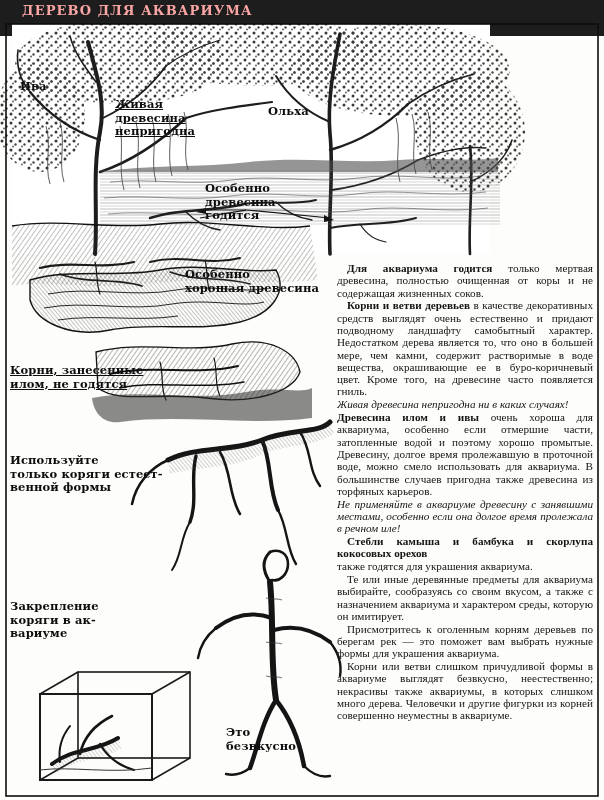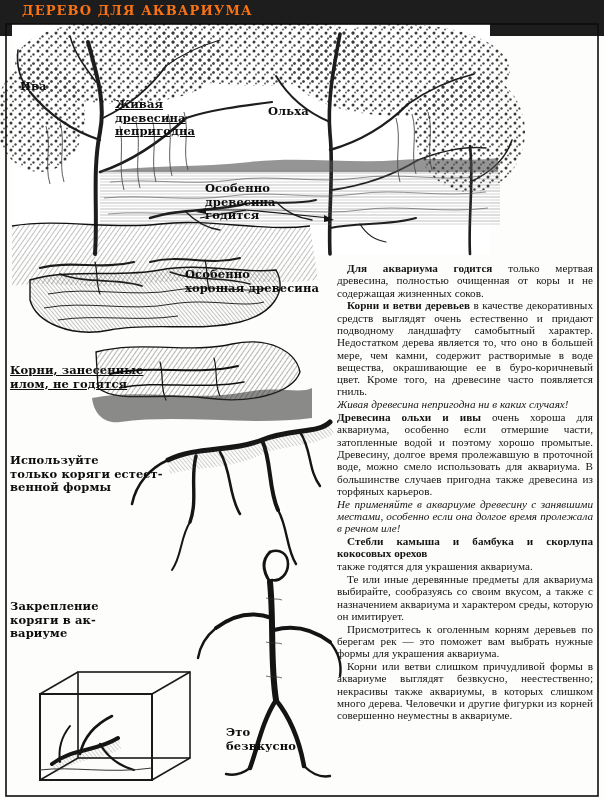--- a/index.html
+++ b/index.html
@@ -16,21 +16,21 @@
     font-family: "Liberation Serif", serif;
     color: #1a1a1a;
   }
   
   .header {
     position: absolute;
     left: 0; top: 0;
     width: 604px;
     height: 36px;
     background: #1d1d1d;
-    color: #f97316;
+    color: #fca5a5;
   }
   .header-title {
     position: absolute;
     left: 22px;
     top: 3px;
     font-family: "DejaVu Serif", serif;
     font-weight: bold;
     font-size: 13px;
     letter-spacing: 1.1px;
     white-space: nowrap;
@@ -313,21 +313,21 @@
 безвкусно</div>
 
   <div class="article">
 
     <p><span class="bold-lead">Для аквариума годится</span><span> только мертвая древесина, полностью очищенная от коры и не содержащая жизненных соков.</span></p>
 
     <p><span class="bold-lead">Корни и ветви деревьев</span><span> в качестве декоративных средств выглядят очень естественно и придают подводному ландшафту самобытный характер. Недостатком дерева является то, что оно в большей мере, чем камни, содержит растворимые в воде вещества, окрашивающие ее в буро-коричневый цвет. Кроме того, на древесине часто появляется гниль.</span></p>
 
     <p class="ital-block">Живая древесина непригодна ни в каких случаях!</p>
 
-    <p class="nohang"><span class="bold-lead">Древесина ольхи и ивы</span><span> очень хороша для аквариума, особенно если отмершие части, затопленные водой и поэтому хорошо промытые. Древесину, долгое время пролежавшую в проточной воде, можно смело использовать для аквариума. В большинстве случаев пригодна также древесина из торфяных карьеров.</span></p>
+    <p class="nohang"><span class="bold-lead">Древесина илом и ивы</span><span> очень хороша для аквариума, особенно если отмершие части, затопленные водой и поэтому хорошо промытые. Древесину, долгое время пролежавшую в проточной воде, можно смело использовать для аквариума. В большинстве случаев пригодна также древесина из торфяных карьеров.</span></p>
 
     <p class="ital-block">Не применяйте в аквариуме древесину с занявшими местами, особенно если она долгое время пролежала в речном иле!</p>
 
     <p class="bold-block">Стебли камыша и бамбука и скорлупа кокосовых орехов</p>
 
     <p class="nohang">также годятся для украшения аквариума.</p>
 
     <p>Те или иные деревянные предметы для аквариума выбирайте, сообразуясь со своим вкусом, а также с назначением аквариума и характером среды, которую он имитирует.</p>
 
     <p>Присмотритесь к оголенным корням деревьев по берегам рек — это поможет вам выбрать нужные формы для украшения аквариума.</p>

